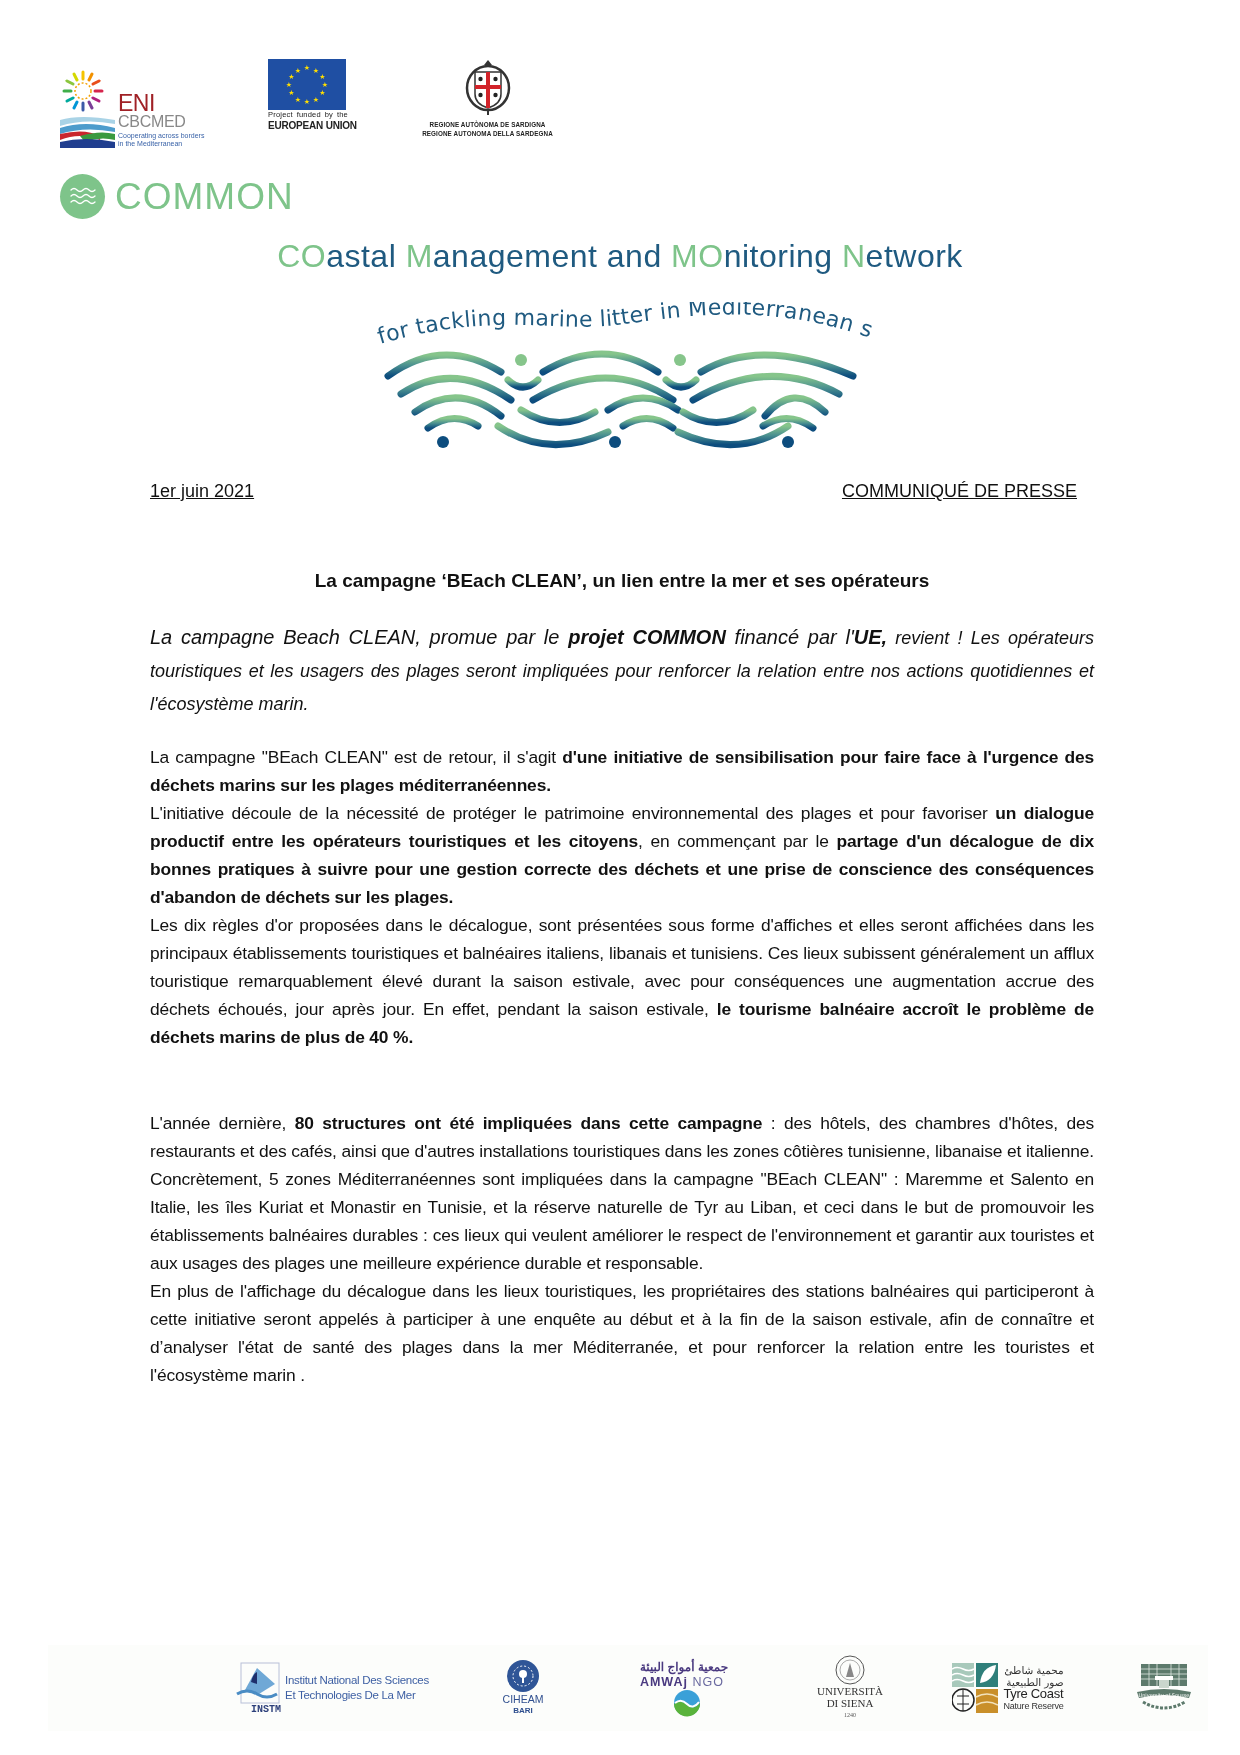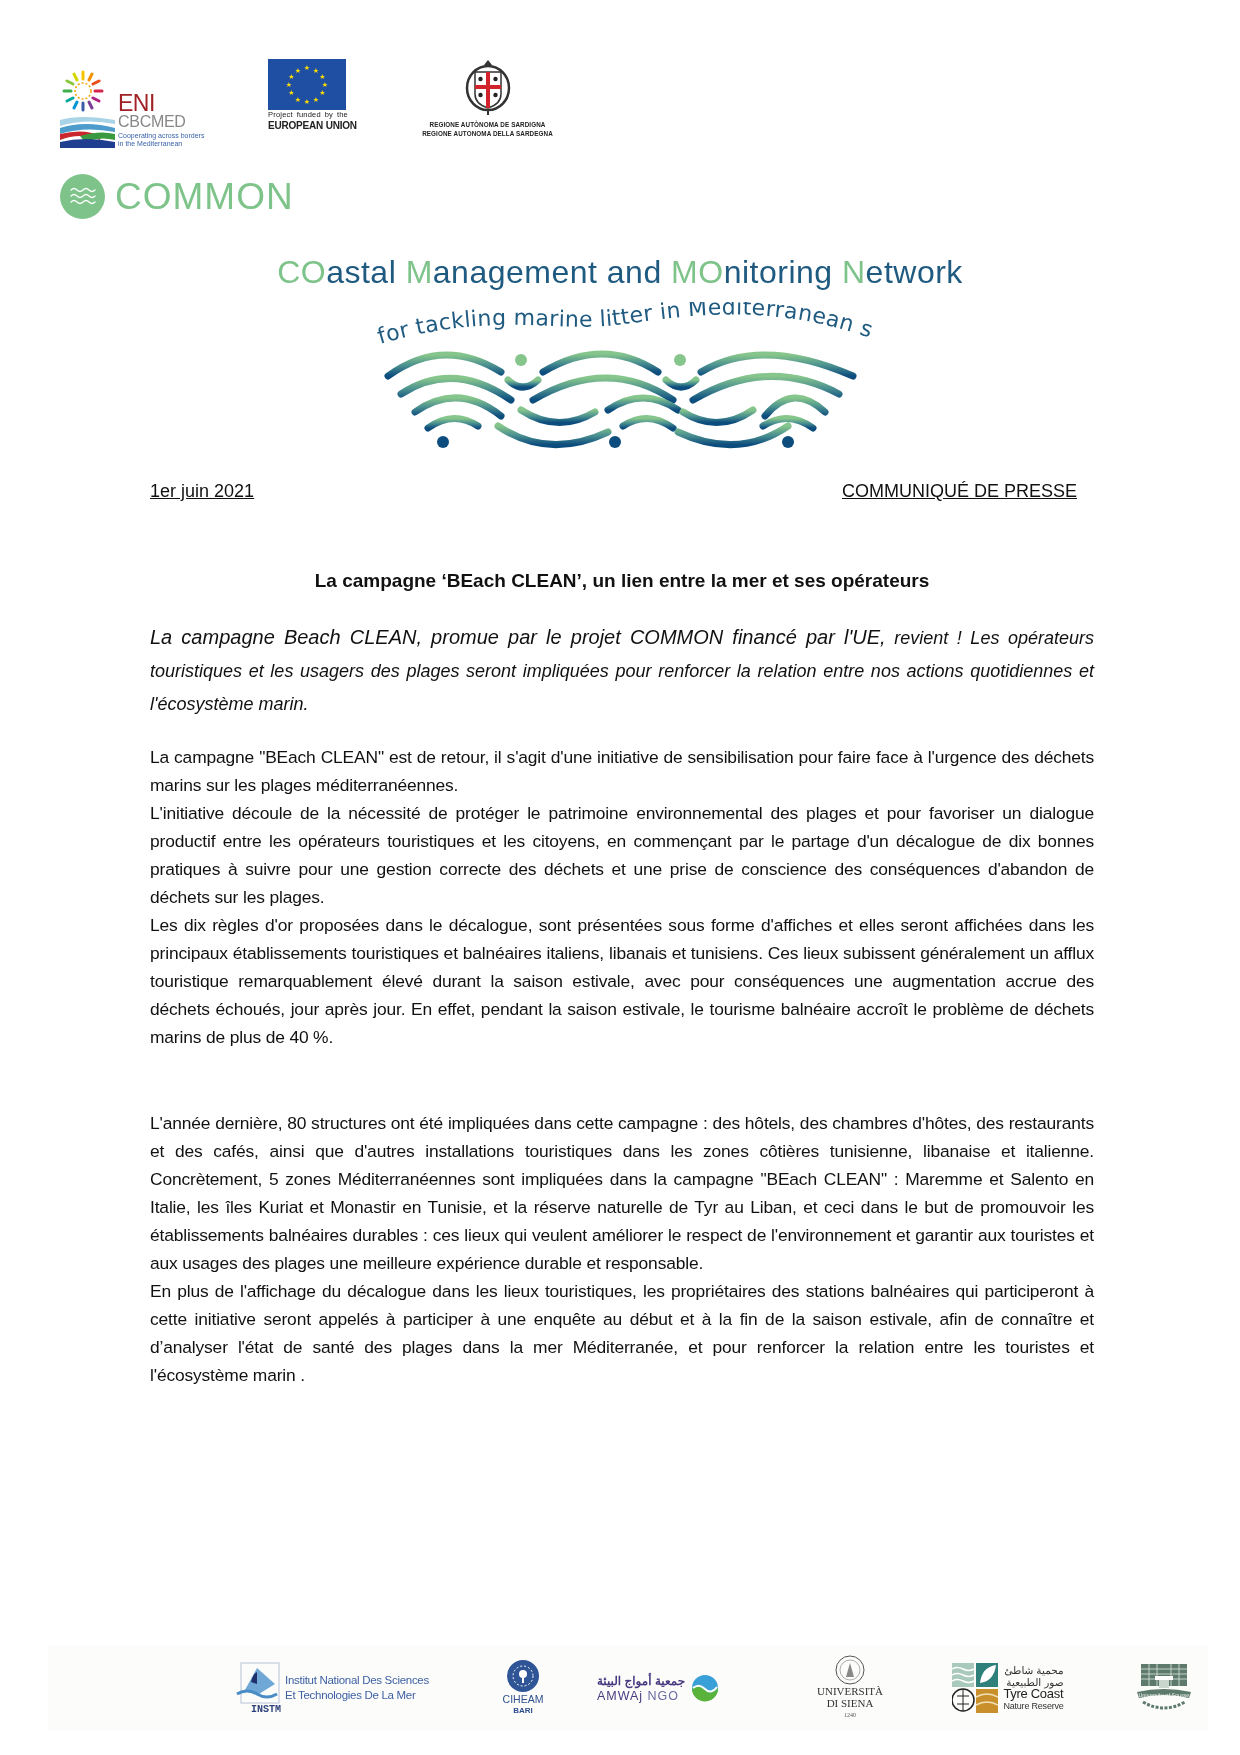--- a/index.html
+++ b/index.html
@@ -21,52 +21,52 @@
 
   .sard { left:415px; top:58px; width:145px; text-align:center; }
   .sard-coat { width:50px; height:58px; margin:0 auto; }
   .sard-t { font-size:6.3px; font-weight:700; color:#222; white-space:nowrap; line-height:9px; letter-spacing:0.1px; }
 
   .common { left:60px; top:173px; height:46px; display:flex; align-items:center; }
   .common-circle { width:45px; height:45px; border-radius:50%; background:#7ec48a; display:flex; align-items:center; justify-content:center; }
   .common-text { font-size:37px; color:#7ec48a; margin-left:10px; letter-spacing:1px; line-height:1; }
 
   
-  .network { left:0; width:1240px; top:256px; text-align:center; font-size:32px; color:#1f5a80; letter-spacing:0.5px; line-height:1; }
+  .network { left:0; width:1240px; top:240px; text-align:center; font-size:32px; color:#1f5a80; letter-spacing:0.5px; line-height:1; }
   .network .g { color:#7ec48a; }
   .tagline { left:375px; top:302px; width:500px; height:50px; }
   .waves { left:383px; top:342px; width:475px; height:112px; }
 
   
   .date { left:150px; top:481px; font-size:18px; text-decoration:underline; color:#111; }
   .press { right:163px; top:481px; font-size:18px; text-decoration:underline; color:#111; }
 
   .title { left:150px; width:944px; top:570px; text-align:center; font-size:19px; font-weight:700; color:#111; }
 
   .intro { left:150px; width:944px; top:621px; font-size:20px; font-style:italic; line-height:32px; color:#111; text-align:justify; }
   .intro .s { font-size:18px; }
 
   .body { left:150px; width:944px; font-size:17.4px; line-height:28px; color:#111; text-align:justify; letter-spacing:-0.15px; }
   .body p { margin:0; }
   .p1 { top:743px; }
   .p2 { top:1109px; }
-  b { font-weight:400; }
+  b { font-weight:700; }
 
   
   .footer { left:48px; top:1645px; width:1160px; height:86px; background:#fcfdfb; }
   .f-item { position:absolute; top:0; height:86px; display:flex; flex-direction:column; align-items:center; justify-content:center; }
   .lega { left:14px; width:110px; }
   .lega-t { font-size:13.5px; font-weight:700; color:#111; letter-spacing:-0.4px; margin-top:2px; }
   .instm { left:184px; width:200px; flex-direction:row; }
   .instm-t { font-size:11.5px; color:#3d5fa3; line-height:15px; margin-left:4px; letter-spacing:-0.3px; }
   .instm-l { font-size:10px; font-weight:700; color:#2c3f7a; }
   .ciheam { left:440px; width:70px; }
   .ciheam-t { font-size:10.5px; color:#2f4f8f; line-height:12px; text-align:center; }
   .ciheam-t2 { font-size:8px; font-weight:700; color:#2f4f8f; }
-  .amwaj { left:536px; width:148px; flex-direction:row; }
+  .amwaj { left:562px; width:148px; flex-direction:column; }
   .amwaj-ar { font-size:12px; font-weight:700; color:#4a3a80; text-align:right; line-height:15px; }
   .amwaj-t { font-size:12.5px; font-weight:700; color:#4a3a80; letter-spacing:1px; }
   .amwaj-t span { font-weight:400; color:#6a6aa0; }
   .siena { left:762px; width:80px; }
   .siena-t { font-family:"Liberation Serif", serif; font-size:11px; color:#333; line-height:12px; text-align:center; }
   .siena-y { font-size:6px; color:#555; }
   .tyre { left:900px; width:120px; flex-direction:row; }
   .tyre-t { margin-left:5px; line-height:12px; }
   .tyre-ar { font-size:10.5px; color:#333; text-align:right; }
   .tyre-n { font-size:13px; color:#222; letter-spacing:-0.3px; font-weight:400; }

